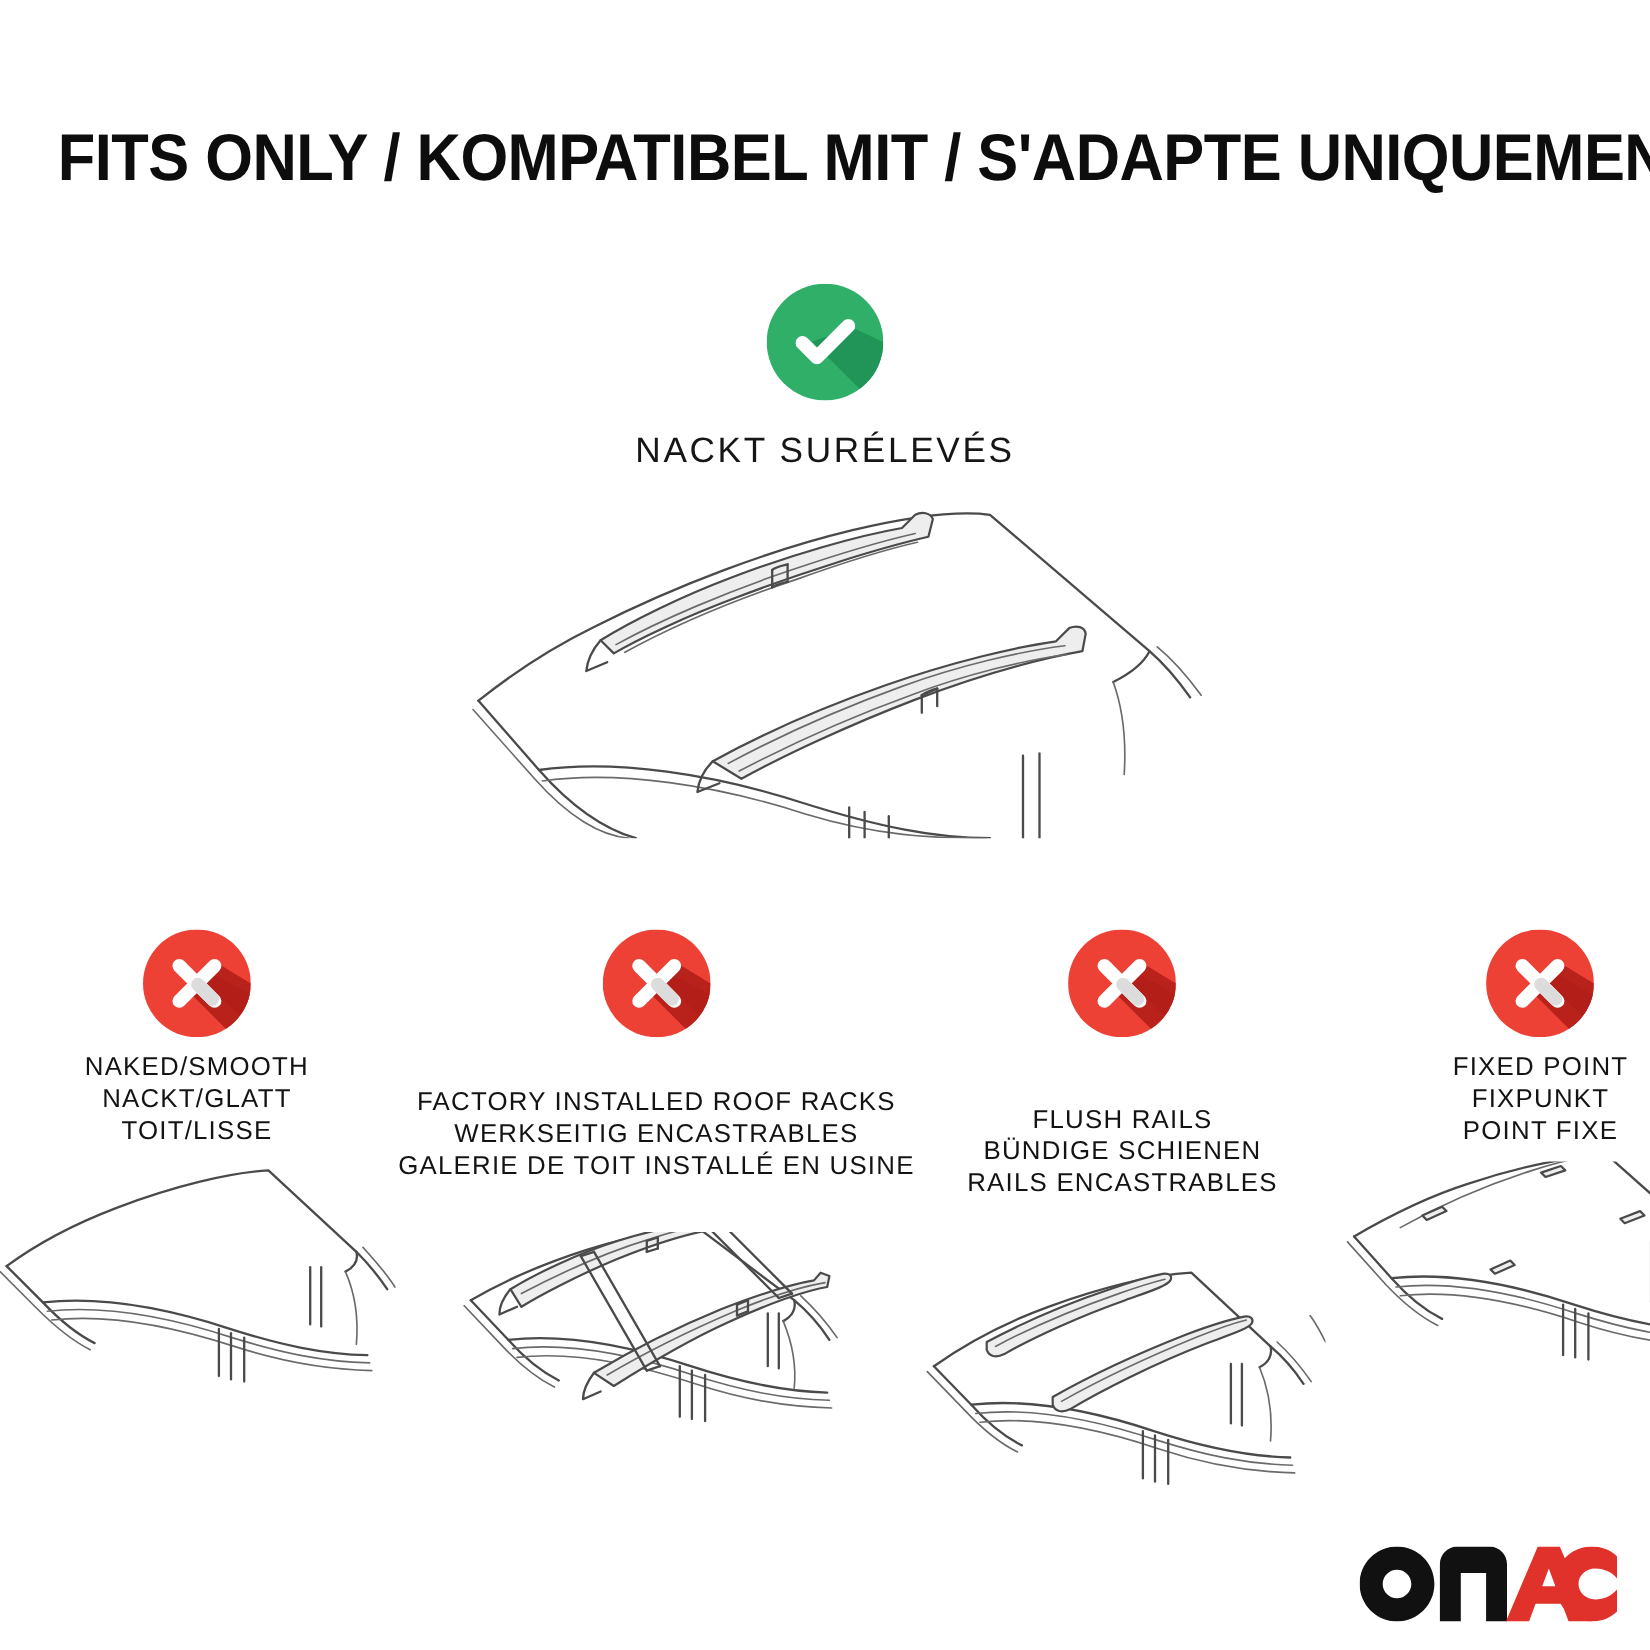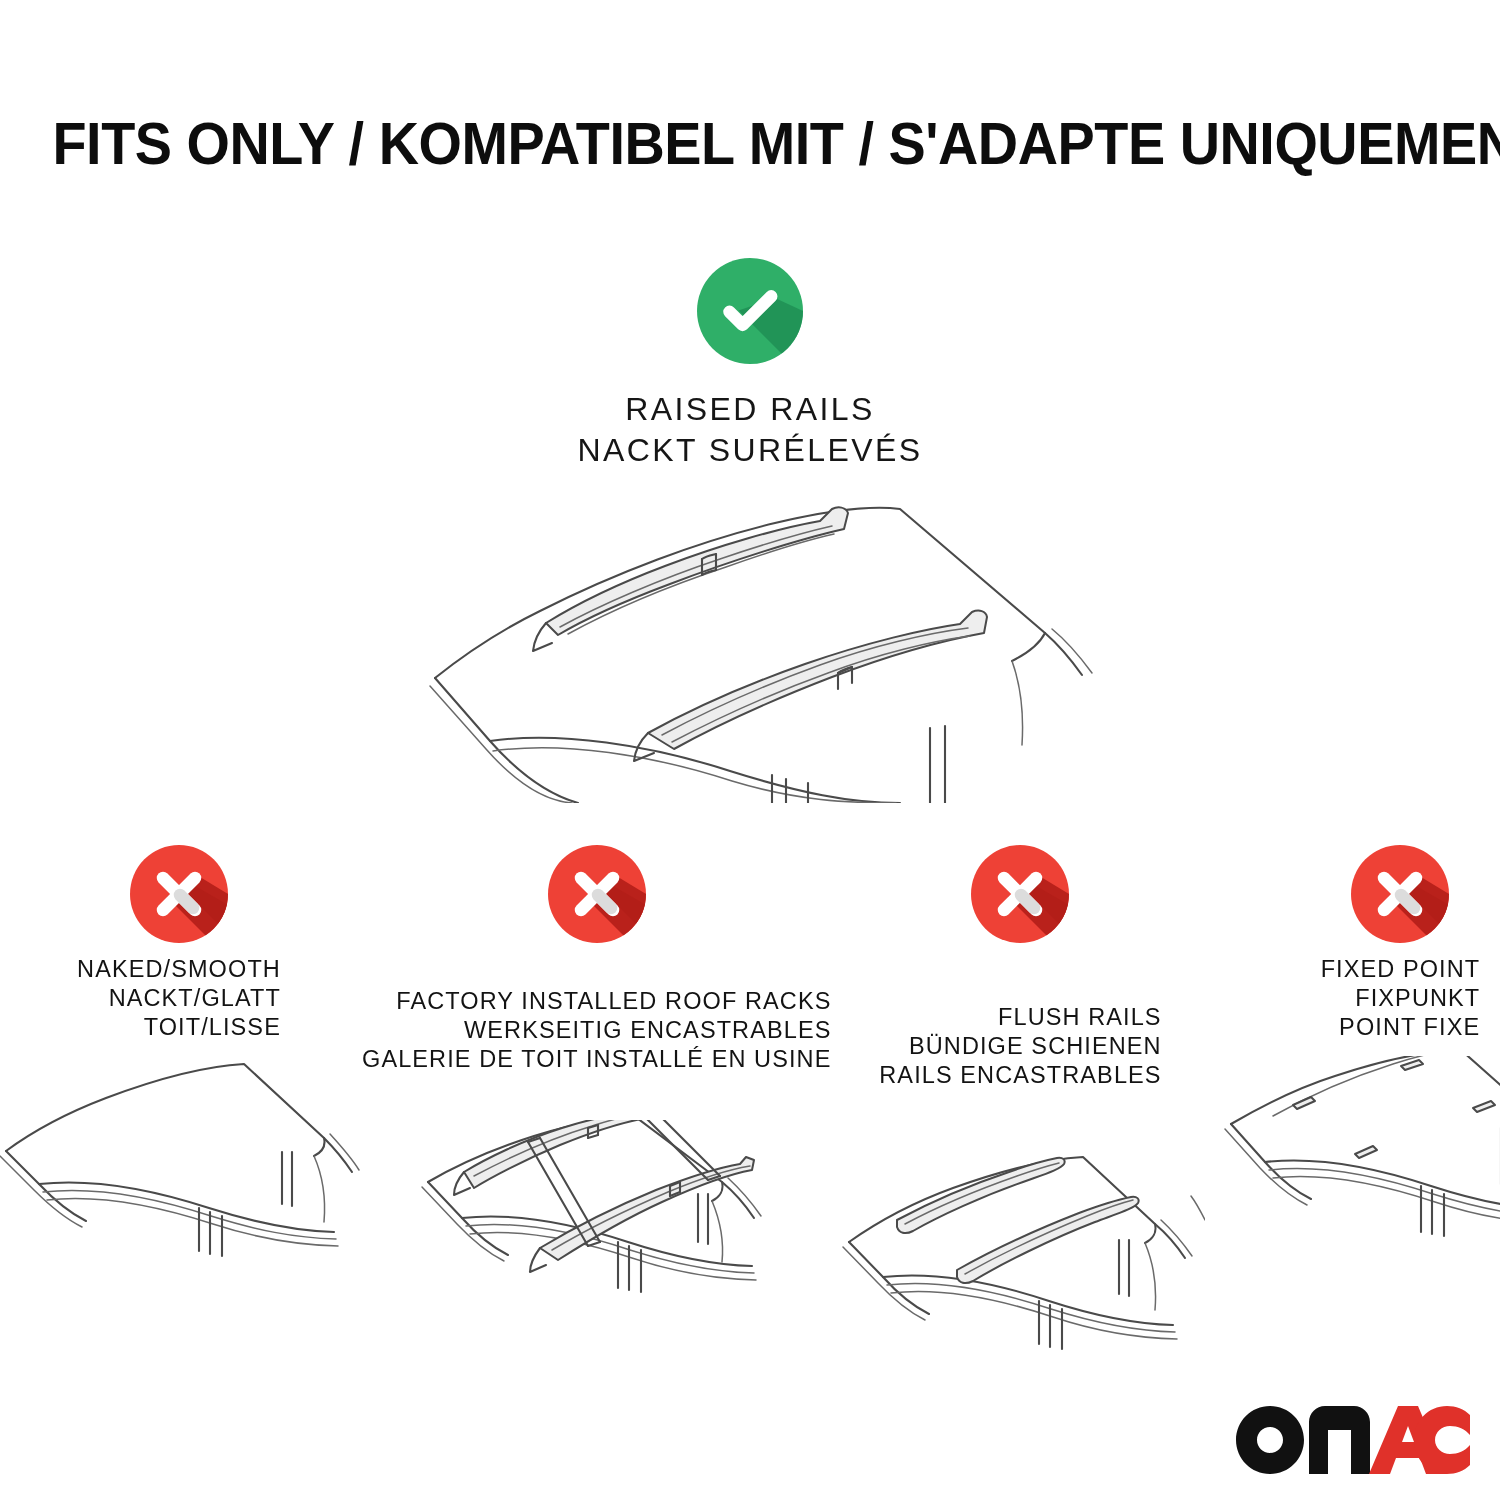--- a/index.html
+++ b/index.html
@@ -84,21 +84,21 @@
     flex: 1 1 0;
     display: flex;
     flex-direction: column;
     align-items: center;
   }
   .cell .badge-wrap { width: 98px; height: 98px; }
   .cell .badge-wrap svg { width: 98px; height: 98px; }
 
   .cell-text {
     margin-top: 12px;
-    text-align: right;
+    text-align: center;
     font-size: 23.5px;
     line-height: 29px;
     letter-spacing: 1.1px;
     font-weight: 300;
     color: #131313;
     white-space: nowrap;
   }
   .cell-art {
     margin-top: 14px;
     width: 370px;
@@ -161,21 +161,20 @@
         </defs>
         <circle cx="53" cy="53" r="53" fill="#2FAF68"></circle>
         <g clip-path="url(#clipGreen)">
           <path d="M41.5 52.5 L56 67 L106 117 L106 53 L78 40 Z" fill="#1E8F55" opacity="0.85"></path>
         </g>
         <path d="M32.5 53.8 L45.6 66.9 L74.2 38.3" fill="none" stroke="#ffffff" stroke-width="12.5" stroke-linecap="round" stroke-linejoin="round"></path>
       </svg>
     </div>
 
     <div class="hero-text">
-      <div>RAISED RAILS</div>
       <div>NACKT SURÉLEVÉS</div>
     </div>
 
     <div class="hero-art">
       <svg viewBox="0 0 700 320" xmlns="http://www.w3.org/2000/svg">
 
         <path class="lineart" d="M35 195 C 60 175 95 150 140 128 C 215 90 300 58 375 40
                                  C 430 27 470 22 500 26
                                  L 645 150
                                  C 640 160 628 170 612 178"></path>

